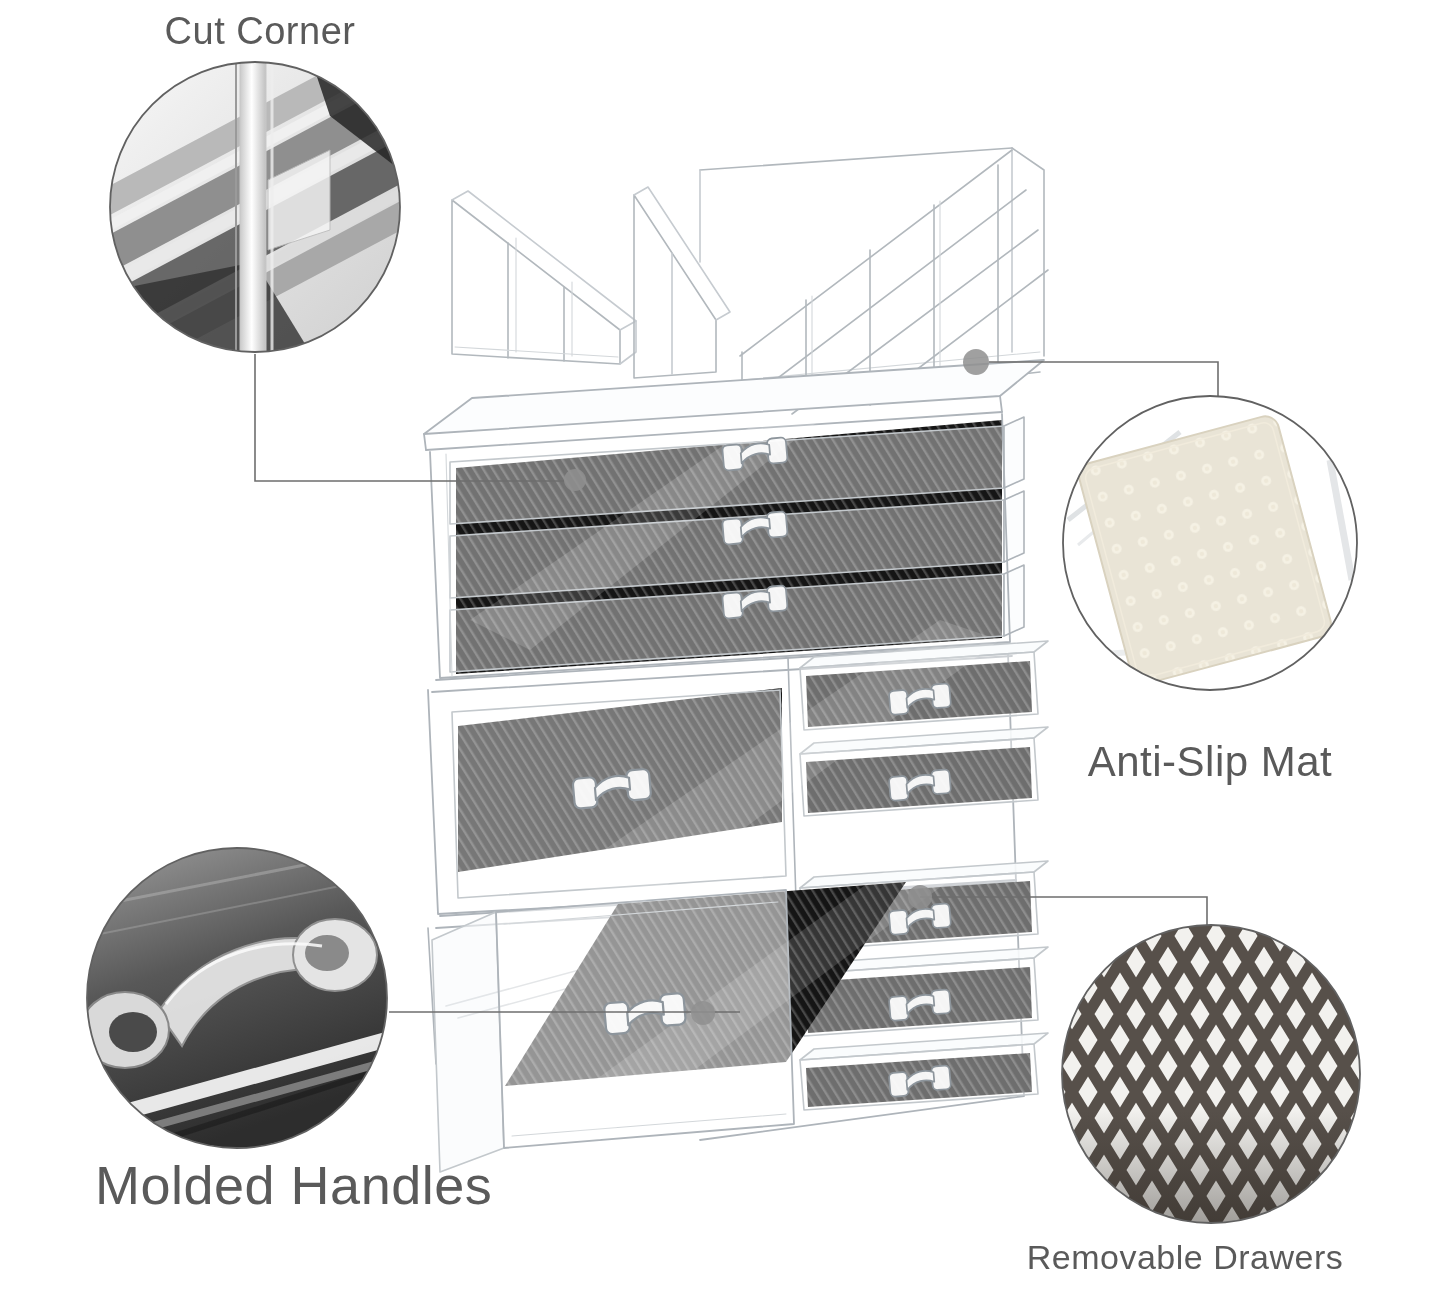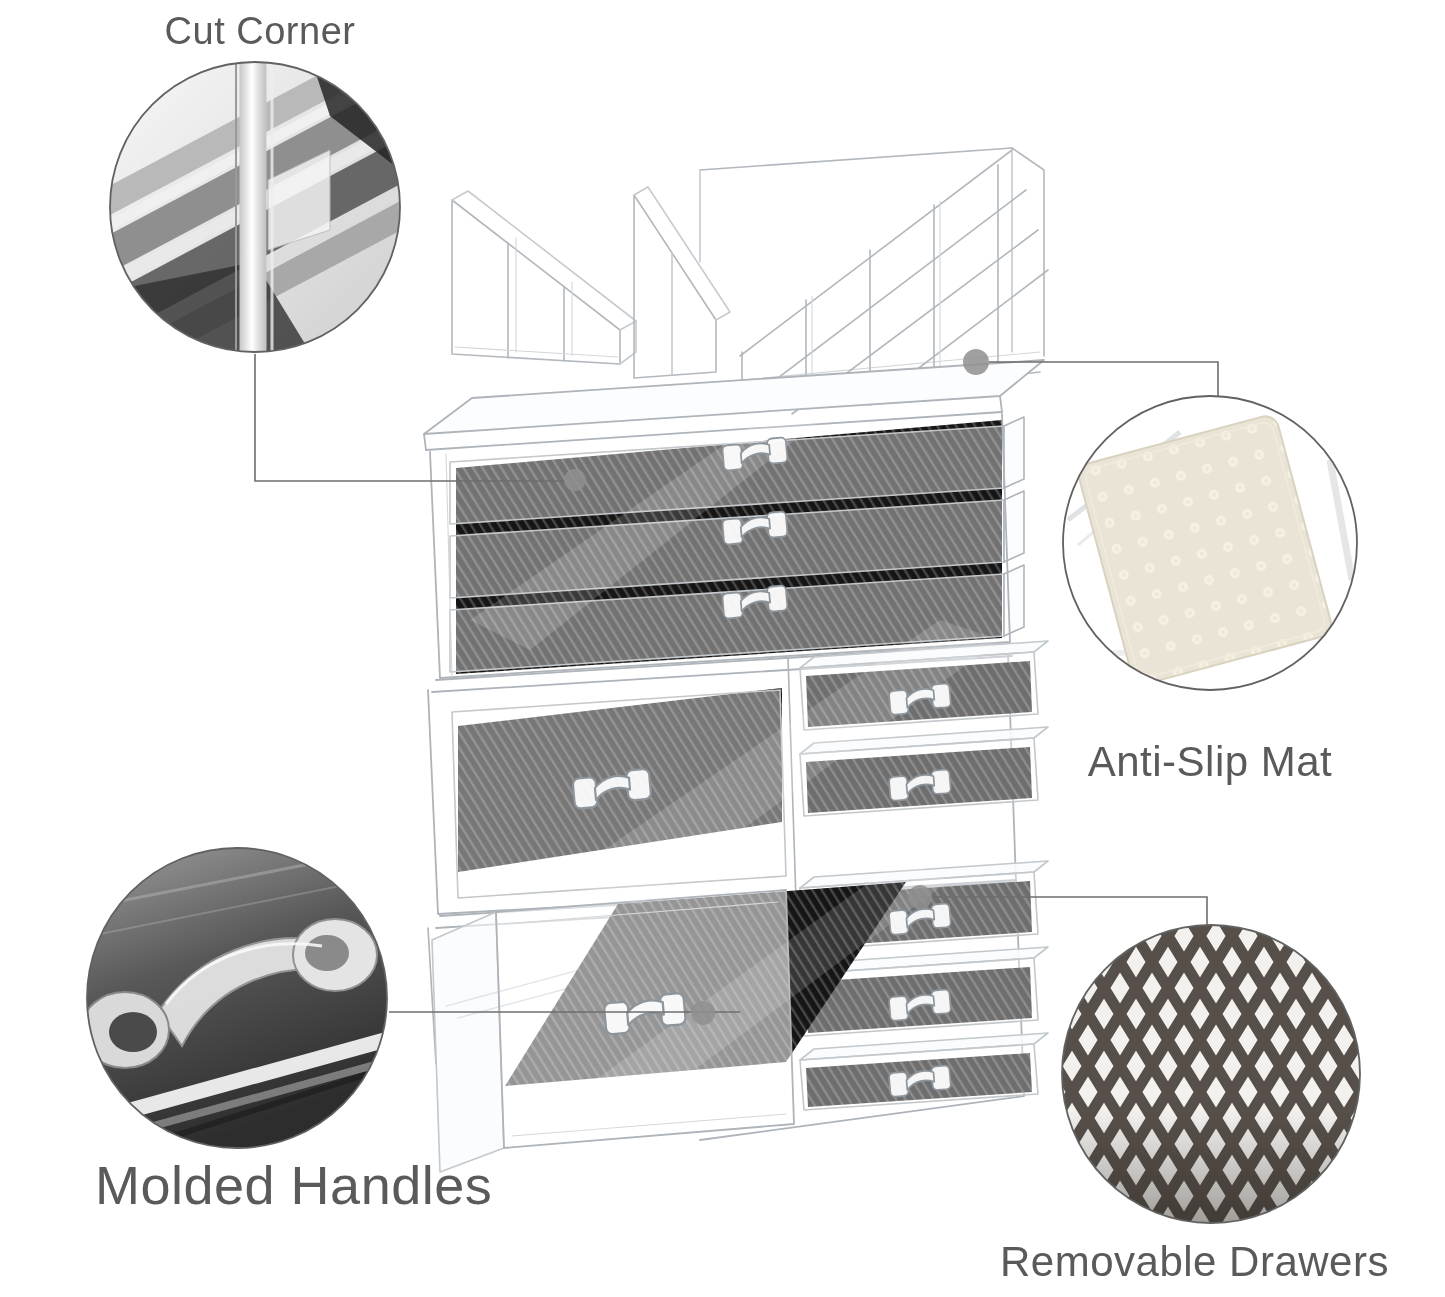--- a/index.html
+++ b/index.html
@@ -15,21 +15,21 @@
     position:absolute;
     color:#5a5a5a;
     text-align:center;
     letter-spacing:.5px;
     white-space:nowrap;
     line-height:1.15;
   }
   #lbl-cut{left:120px;top:10px;width:280px;font-size:38px;}
   #lbl-anti{left:1055px;top:698px;width:310px;font-size:42px;margin-top:40px;}
   #lbl-molded{left:95px;top:1154px;width:330px;font-size:54px;}
-  #lbl-removable{left:1000px;top:1238px;width:370px;font-size:42px;text-align:right;}
+  #lbl-removable{left:1000px;top:1238px;width:370px;font-size:34px;}
 </style>
 </head>
 <body>
 
 <div class="canvas">
 
 <svg class="scene" viewBox="0 0 1445 1297" xmlns="http://www.w3.org/2000/svg">
   <defs>
 
     <pattern id="mesh" patternUnits="userSpaceOnUse" width="8" height="8" patternTransform="rotate(-32)">

